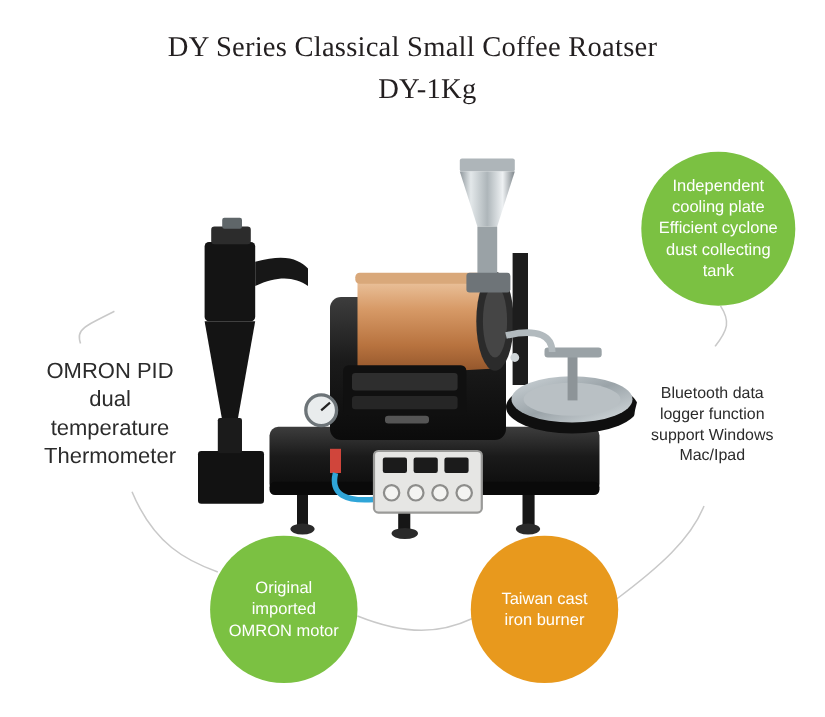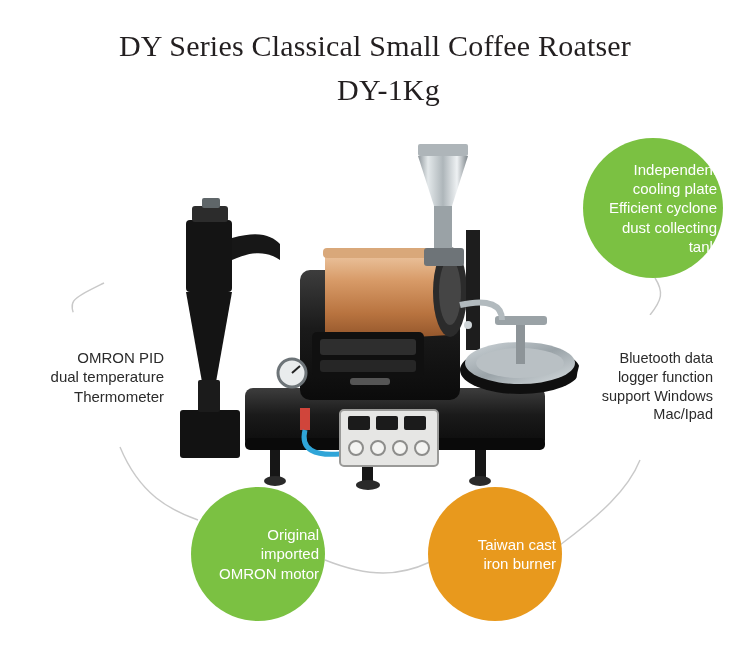--- a/index.html
+++ b/index.html
@@ -21,21 +21,21 @@
   }
 
   
   .title {
     position: absolute;
     left: 0;
     top: 24px;
     width: 750px;
     text-align: center;
     font-family: "Liberation Serif", serif;
-    font-size: 30px;
+    font-size: 26px;
     color: #231f20;
     line-height: 1.45;
     letter-spacing: 0.2px;
   }
   .title .line2 { display: block; padding-left: 27px; }
 
   
   .arcs {
     position: absolute;
     left: 0; top: 0;
@@ -43,32 +43,32 @@
     pointer-events: none;
   }
 
   
   .bubble {
     position: absolute;
     border-radius: 50%;
     display: flex;
     align-items: center;
     justify-content: center;
-    text-align: right;
+    text-align: center;
     color: #ffffff;
     font-size: 15px;
     line-height: 1.28;
     padding: 6px;
     box-sizing: border-box;
     font-family: "Liberation Sans", sans-serif;
   }
   .bubble span { display: block; width: 100%; white-space: pre-line; }
 
   .b-double   { left: 24px;  top: 150px; width: 133px; height: 133px; background: #e8991d; }
-  .b-omron    { left: 30px;  top: 307px; width: 140px; height: 140px; background: #ffffff; color: #2b2b2b; font-size: 15px; }
+  .b-omron    { left: 30px;  top: 307px; width: 140px; height: 140px; background: #ffffff; color: #2b2b2b; font-size: 20px; }
   .b-original { left: 191px; top: 487px; width: 134px; height: 134px; background: #7bc142; }
   .b-taiwan   { left: 428px; top: 487px; width: 134px; height: 134px; background: #e8991d; }
   .b-blue     { left: 576px; top: 315px; width: 143px; height: 143px; background: #ffffff; color: #2b2b2b; font-size: 14.5px; }
   .b-indep    { left: 583px; top: 138px; width: 140px; height: 140px; background: #7bc142; }
 
   
   .photo {
     position: absolute;
     left: 150px;
     top: 120px;

